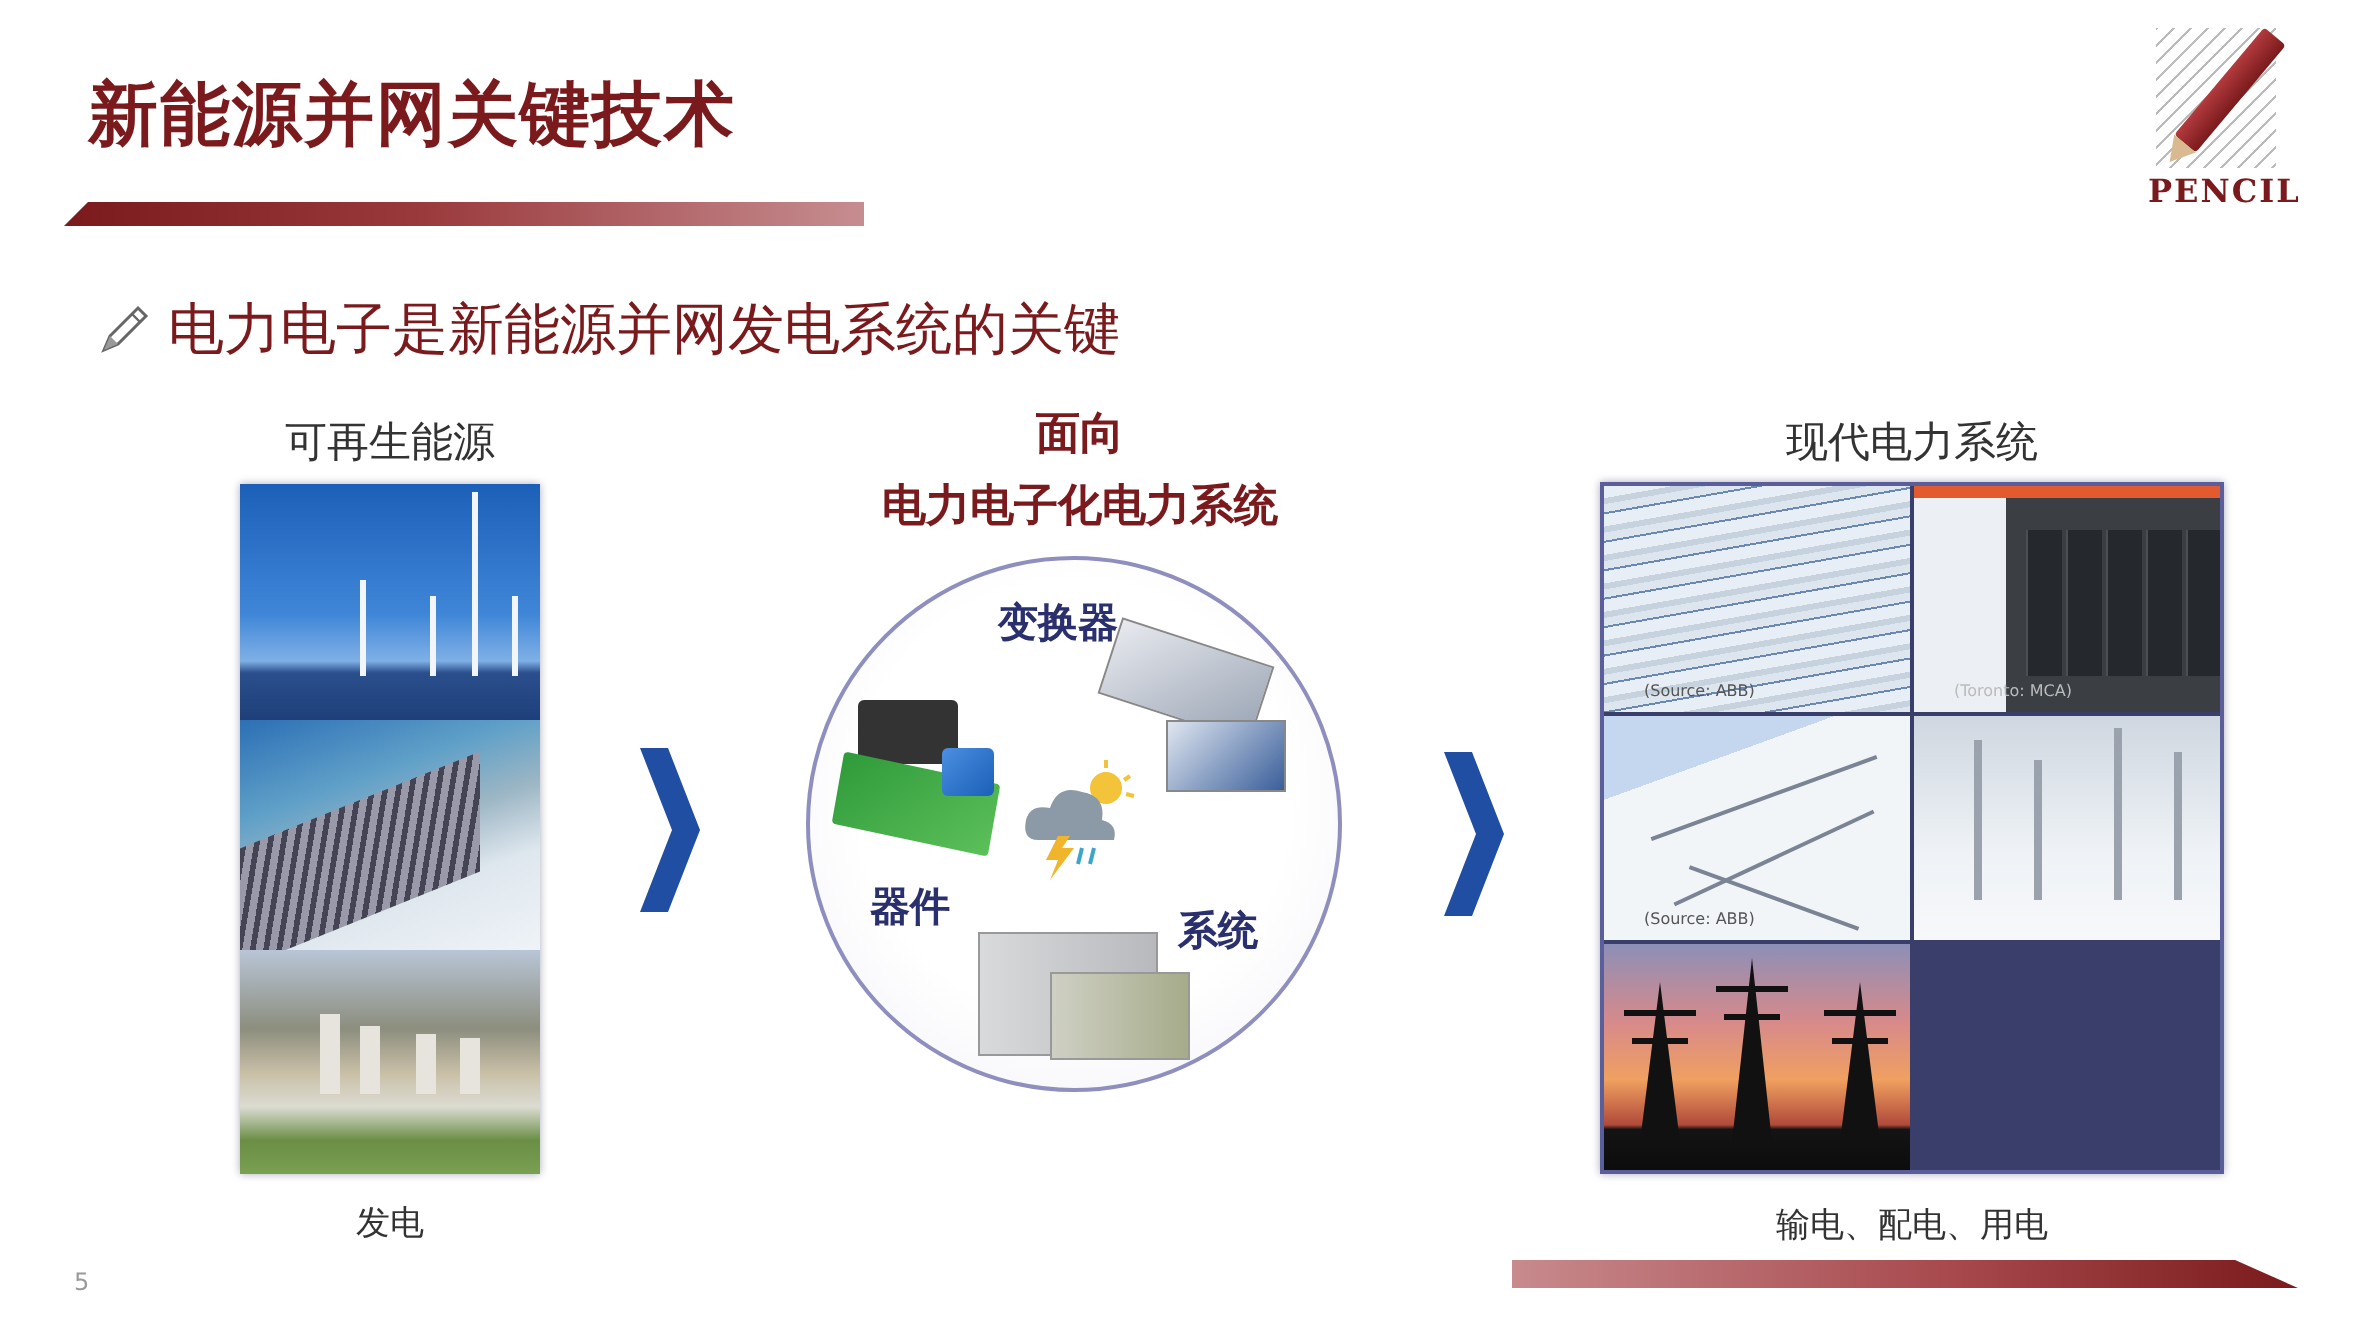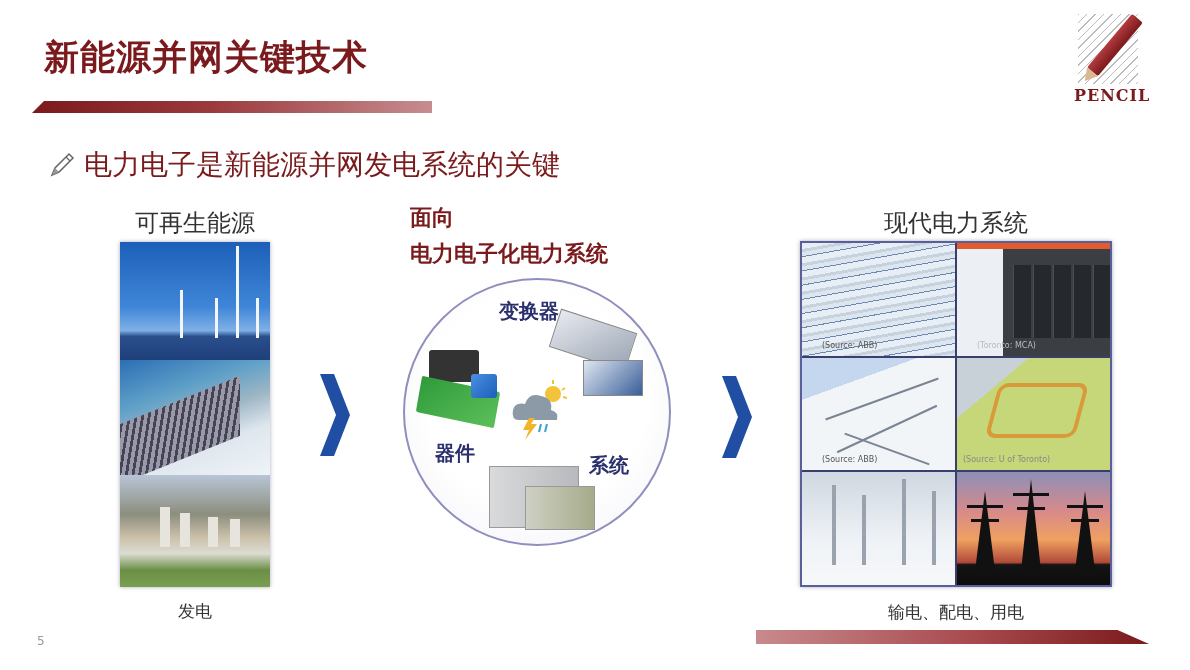--- a/index.html
+++ b/index.html
@@ -15,33 +15,33 @@
     .logo .hatch { position: absolute; left: 8px; top: 4px; width: 60px; height: 70px;
       background: repeating-linear-gradient(135deg, #bbb 0 1px, transparent 1px 6px); }
     .logo .pencil { position: absolute; left: 10px; top: 28px; width: 70px; height: 14px;
       background: linear-gradient(180deg, #b33b3e, #7a1a1c); transform: rotate(-50deg); border-radius: 2px; }
     .logo .pencil:after { content: ""; position: absolute; left: -12px; top: 0; border-right: 12px solid #d9b98f; border-top: 7px solid transparent; border-bottom: 7px solid transparent; }
     .logo .logo-text { position: absolute; left: 4px; top: 76px; font-family: "DejaVu Serif", serif; font-weight: bold; font-size: 16px; color: #7a1a1c; letter-spacing: 1px; }
 
     .subtitle { position: absolute; left: 48px; top: 146px; font-size: 28px; color: #7a1a1c; display: flex; align-items: center; gap: 8px; }
     .subtitle .pen { width: 28px; height: 28px; }
 
-    .col-label { position: absolute; font-size: 24px; color: #333; text-align: center; }
+    .col-label { position: absolute; font-size: 21px; color: #333; text-align: center; }
 
     .ren-img { position: absolute; left: 120px; top: 242px; width: 150px; height: 345px; box-shadow: 0 0 4px #aab; overflow: hidden; }
     .ren-img .wind { height: 118px; background: linear-gradient(180deg, #1c5fb8 0%, #3f86d8 55%, #7fb0e6 75%, #2a4f8c 80%, #1e3f7a 100%); position: relative; }
     .ren-img .hydro { height: 115px; background: linear-gradient(160deg, #2c6fb5 0%, #5fa0c8 30%, #9cb6c4 50%, #dfe7ee 70%, #eef3f7 100%); position: relative; }
     .ren-img .thermal { height: 112px; background: linear-gradient(180deg, #b8c5d6 0%, #8c8e7e 35%, #c9bfa7 55%, #dcdcd2 70%, #6a8e45 85%, #7aa052 100%); position: relative; }
     .turbine { position: absolute; width: 3px; background: #f2f5fa; bottom: 22px; }
     .dam { position: absolute; left: 0; top: 40px; width: 120px; height: 60px; background: repeating-linear-gradient(100deg, #445 0 3px, #99a 3px 7px); transform: skewY(-22deg); }
     .stack { position: absolute; bottom: 40px; width: 10px; background: #e6e4dc; }
 
     .arrow { position: absolute; width: 34px; height: 86px; }
 
-    .mid-head { position: absolute; left: 410px; top: 203px; width: 260px; text-align: left; font-weight: bold; color: #7a1a1c; }
+    .mid-head { position: absolute; left: 410px; top: 203px; width: 260px; text-align: center; font-weight: bold; color: #7a1a1c; }
     .mid-head .l1 { font-size: 22px; line-height: 30px; }
     .mid-head .l2 { font-size: 22px; line-height: 30px; margin-top: 6px; }
 
     .circle { position: absolute; left: 403px; top: 278px; width: 268px; height: 268px; border-radius: 50%;
       border: 2px solid #8f8fbf; background: radial-gradient(circle at 50% 45%, #ffffff 55%, #f1f1f7 100%); }
     .c-label { position: absolute; font-size: 20px; font-weight: bold; color: #2a2f6e; }
     .chip-block { position: absolute; background: #333; border-radius: 3px; }
     .pcb { position: absolute; background: linear-gradient(135deg, #2f9a3a, #5cc05a); transform: skew(-10deg, 12deg); border-radius: 2px; }
     .cube { position: absolute; background: linear-gradient(135deg, #4a8fe0, #1b5fb8); border-radius: 3px; }
     .conv-box { position: absolute; background: linear-gradient(135deg, #e7e9ee, #9aa4b4); border: 1px solid #888; }
@@ -171,24 +171,20 @@
       <div class="rack" style="left:116px;"></div>
     <div class="rack" style="left:136px;"></div>
     <span class="src" style="color:#bbb;">(Toronto: MCA)</span>
   </div>
   <div class="cell c3">
     <div class="line" style="left:20px; top:40px; width:120px; transform:rotate(-20deg);"></div>
     <div class="line" style="left:30px; top:70px; width:110px; transform:rotate(-25deg);"></div>
     <div class="line" style="left:40px; top:90px; width:90px; transform:rotate(20deg);"></div>
     <span class="src">(Source: ABB)</span>
   </div>
-  <div class="cell c4">
-    <div class="ring"></div>
-    <span class="src" style="left:6px; color:#888;">(Source: U of Toronto)</span>
-  </div>
   <div class="cell c5">
     <div class="pole" style="left:30px; height:80px;"></div>
     <div class="pole" style="left:60px; height:70px;"></div>
     <div class="pole" style="left:100px; height:86px;"></div>
     <div class="pole" style="left:130px; height:74px;"></div>
   </div>
   <div class="cell c6">
     <div class="tower" style="left:18px;"></div>
     <div class="tower" style="left:64px; border-bottom-width:92px;"></div>
     <div class="tower" style="left:118px;"></div>

